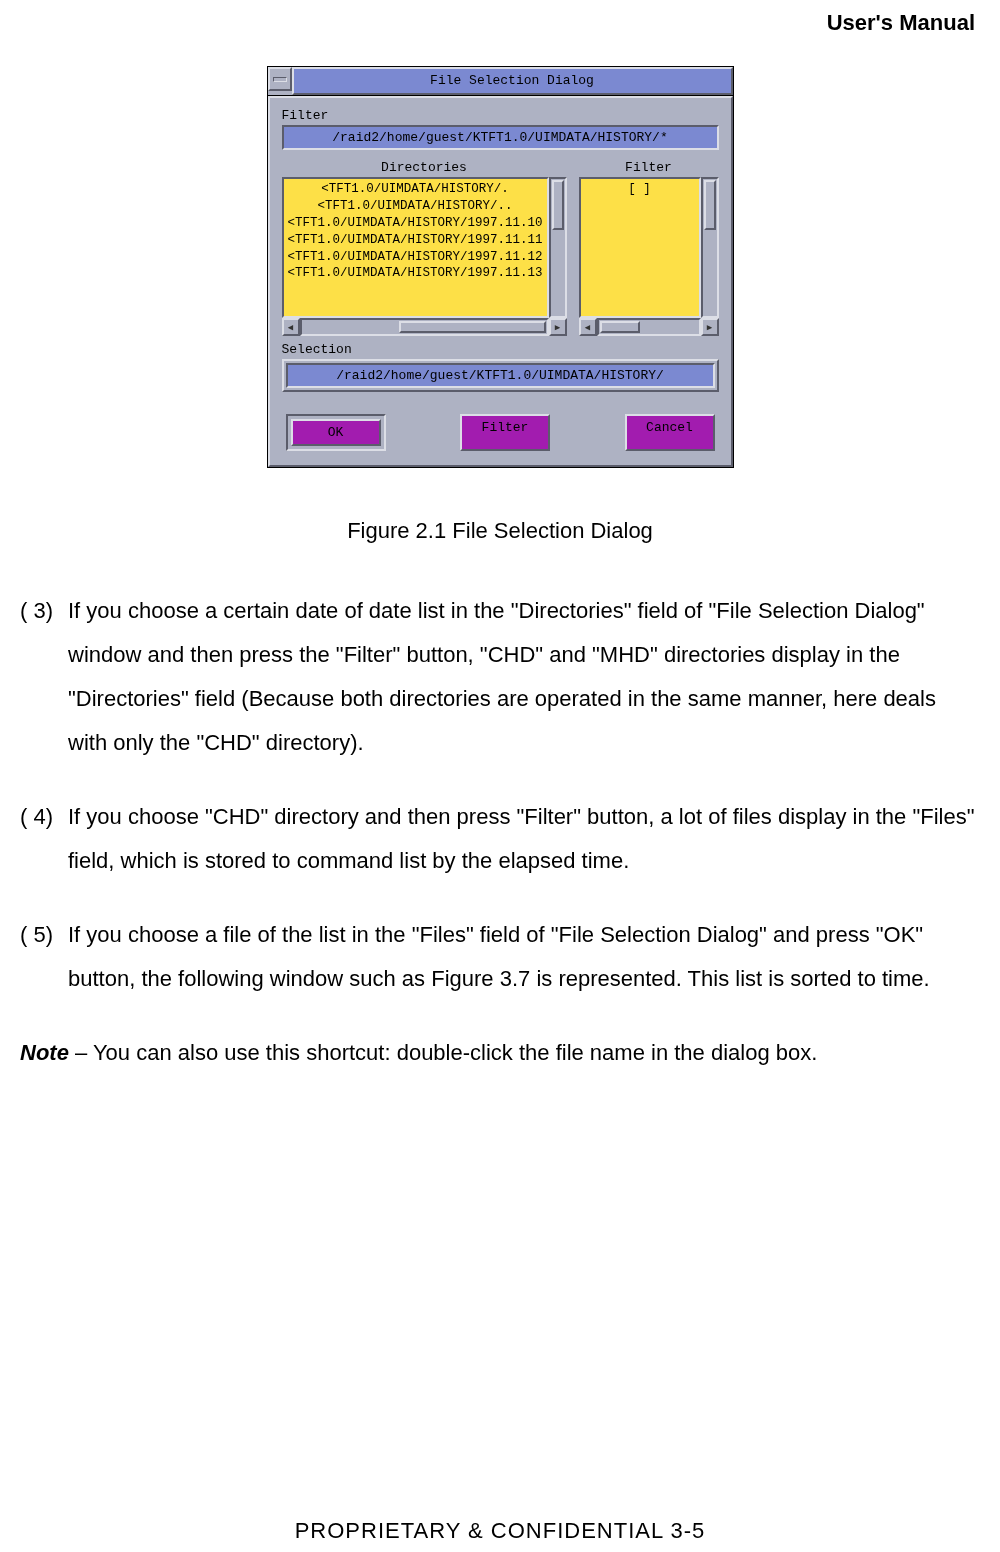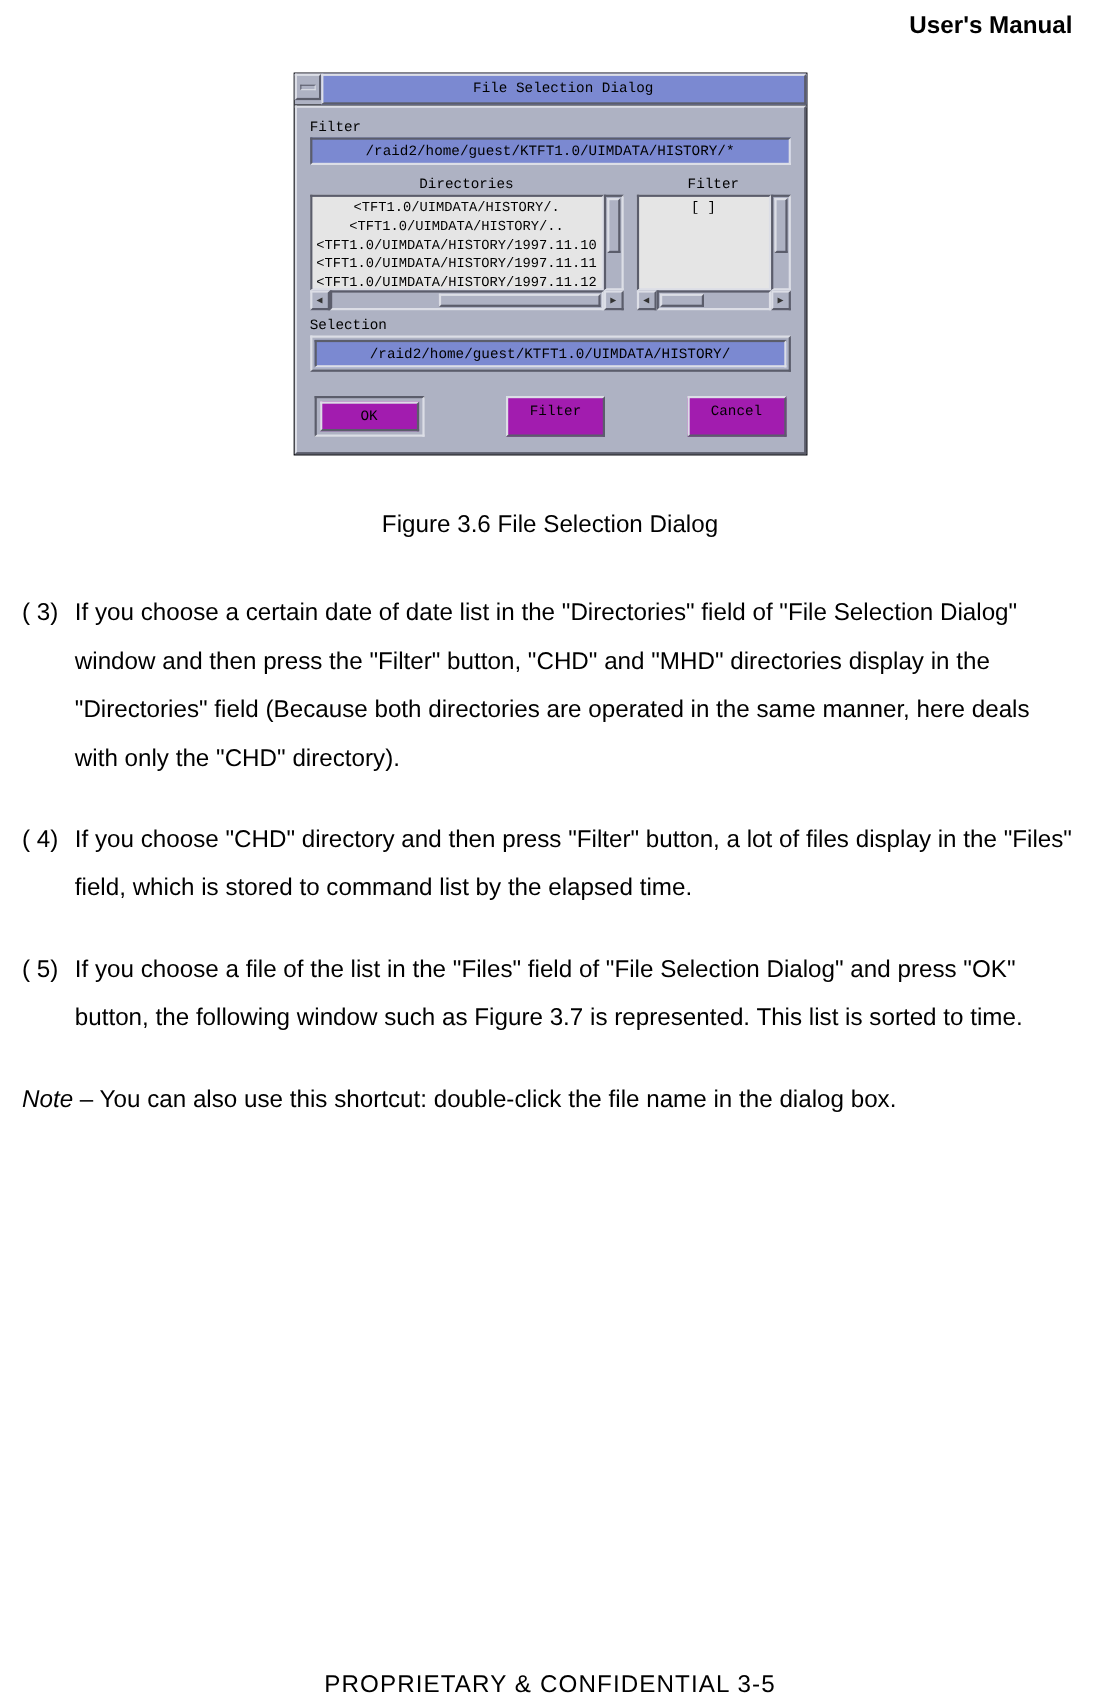--- a/index.html
+++ b/index.html
@@ -122,22 +122,22 @@
     .list-pane.files { flex: 1; }
     .list-area {
       display: flex;
       flex-direction: column;
     }
     .list-content-row {
       display: flex;
     }
     .listbox {
       flex: 1;
-      height: 87px;
-      background: #e5e5e5;
+      height: 141px;
+      background: #fde047;
       border-top: 2px solid #5b5d6b;
       border-left: 2px solid #5b5d6b;
       border-right: 2px solid #dcdee6;
       border-bottom: 2px solid #dcdee6;
       padding: 2px 4px;
       overflow: hidden;
       color: #000;
       font-size: 12.5px;
       line-height: 1.35;
     }
@@ -243,21 +243,21 @@
       flex-shrink: 0;
     }
     .para-text { flex: 1; }
     .note-para {
       font-size: 22px;
       line-height: 2.0;
       margin-top: 5px;
     }
     .note-para .note-label {
       font-style: italic;
-      font-weight: normal;
+      font-weight: bold;
     }
     .footer {
       position: absolute;
       bottom: 8px;
       left: 0;
       right: 0;
       text-align: center;
       font-size: 22px;
       letter-spacing: 1px;
     }
@@ -336,21 +336,21 @@
           <div class="ok-wrap">
               <div class="motif-btn">OK</div>
             </div>
           <div class="motif-btn">Filter</div>
           <div class="motif-btn">Cancel</div>
         </div>
       </div>
     </div>
   </div>
 
-  <div class="figure-caption">Figure 3.6 File Selection Dialog</div>
+  <div class="figure-caption">Figure 2.1 File Selection Dialog</div>
 
   <div class="para-item">
     <div class="para-num">( 3)</div>
     <div class="para-text">If you choose a certain date of date list in the "Directories" field of "File Selection Dialog" window and then press the "Filter" button, "CHD" and "MHD" directories display in the "Directories" field (Because both directories are operated in the same manner, here deals with only the "CHD" directory).</div>
   </div>
 
   <div class="para-item">
     <div class="para-num">( 4)</div>
     <div class="para-text">If you choose "CHD" directory and then press "Filter" button, a lot of files display in the "Files" field, which is stored to command list by the elapsed time.</div>
   </div>

